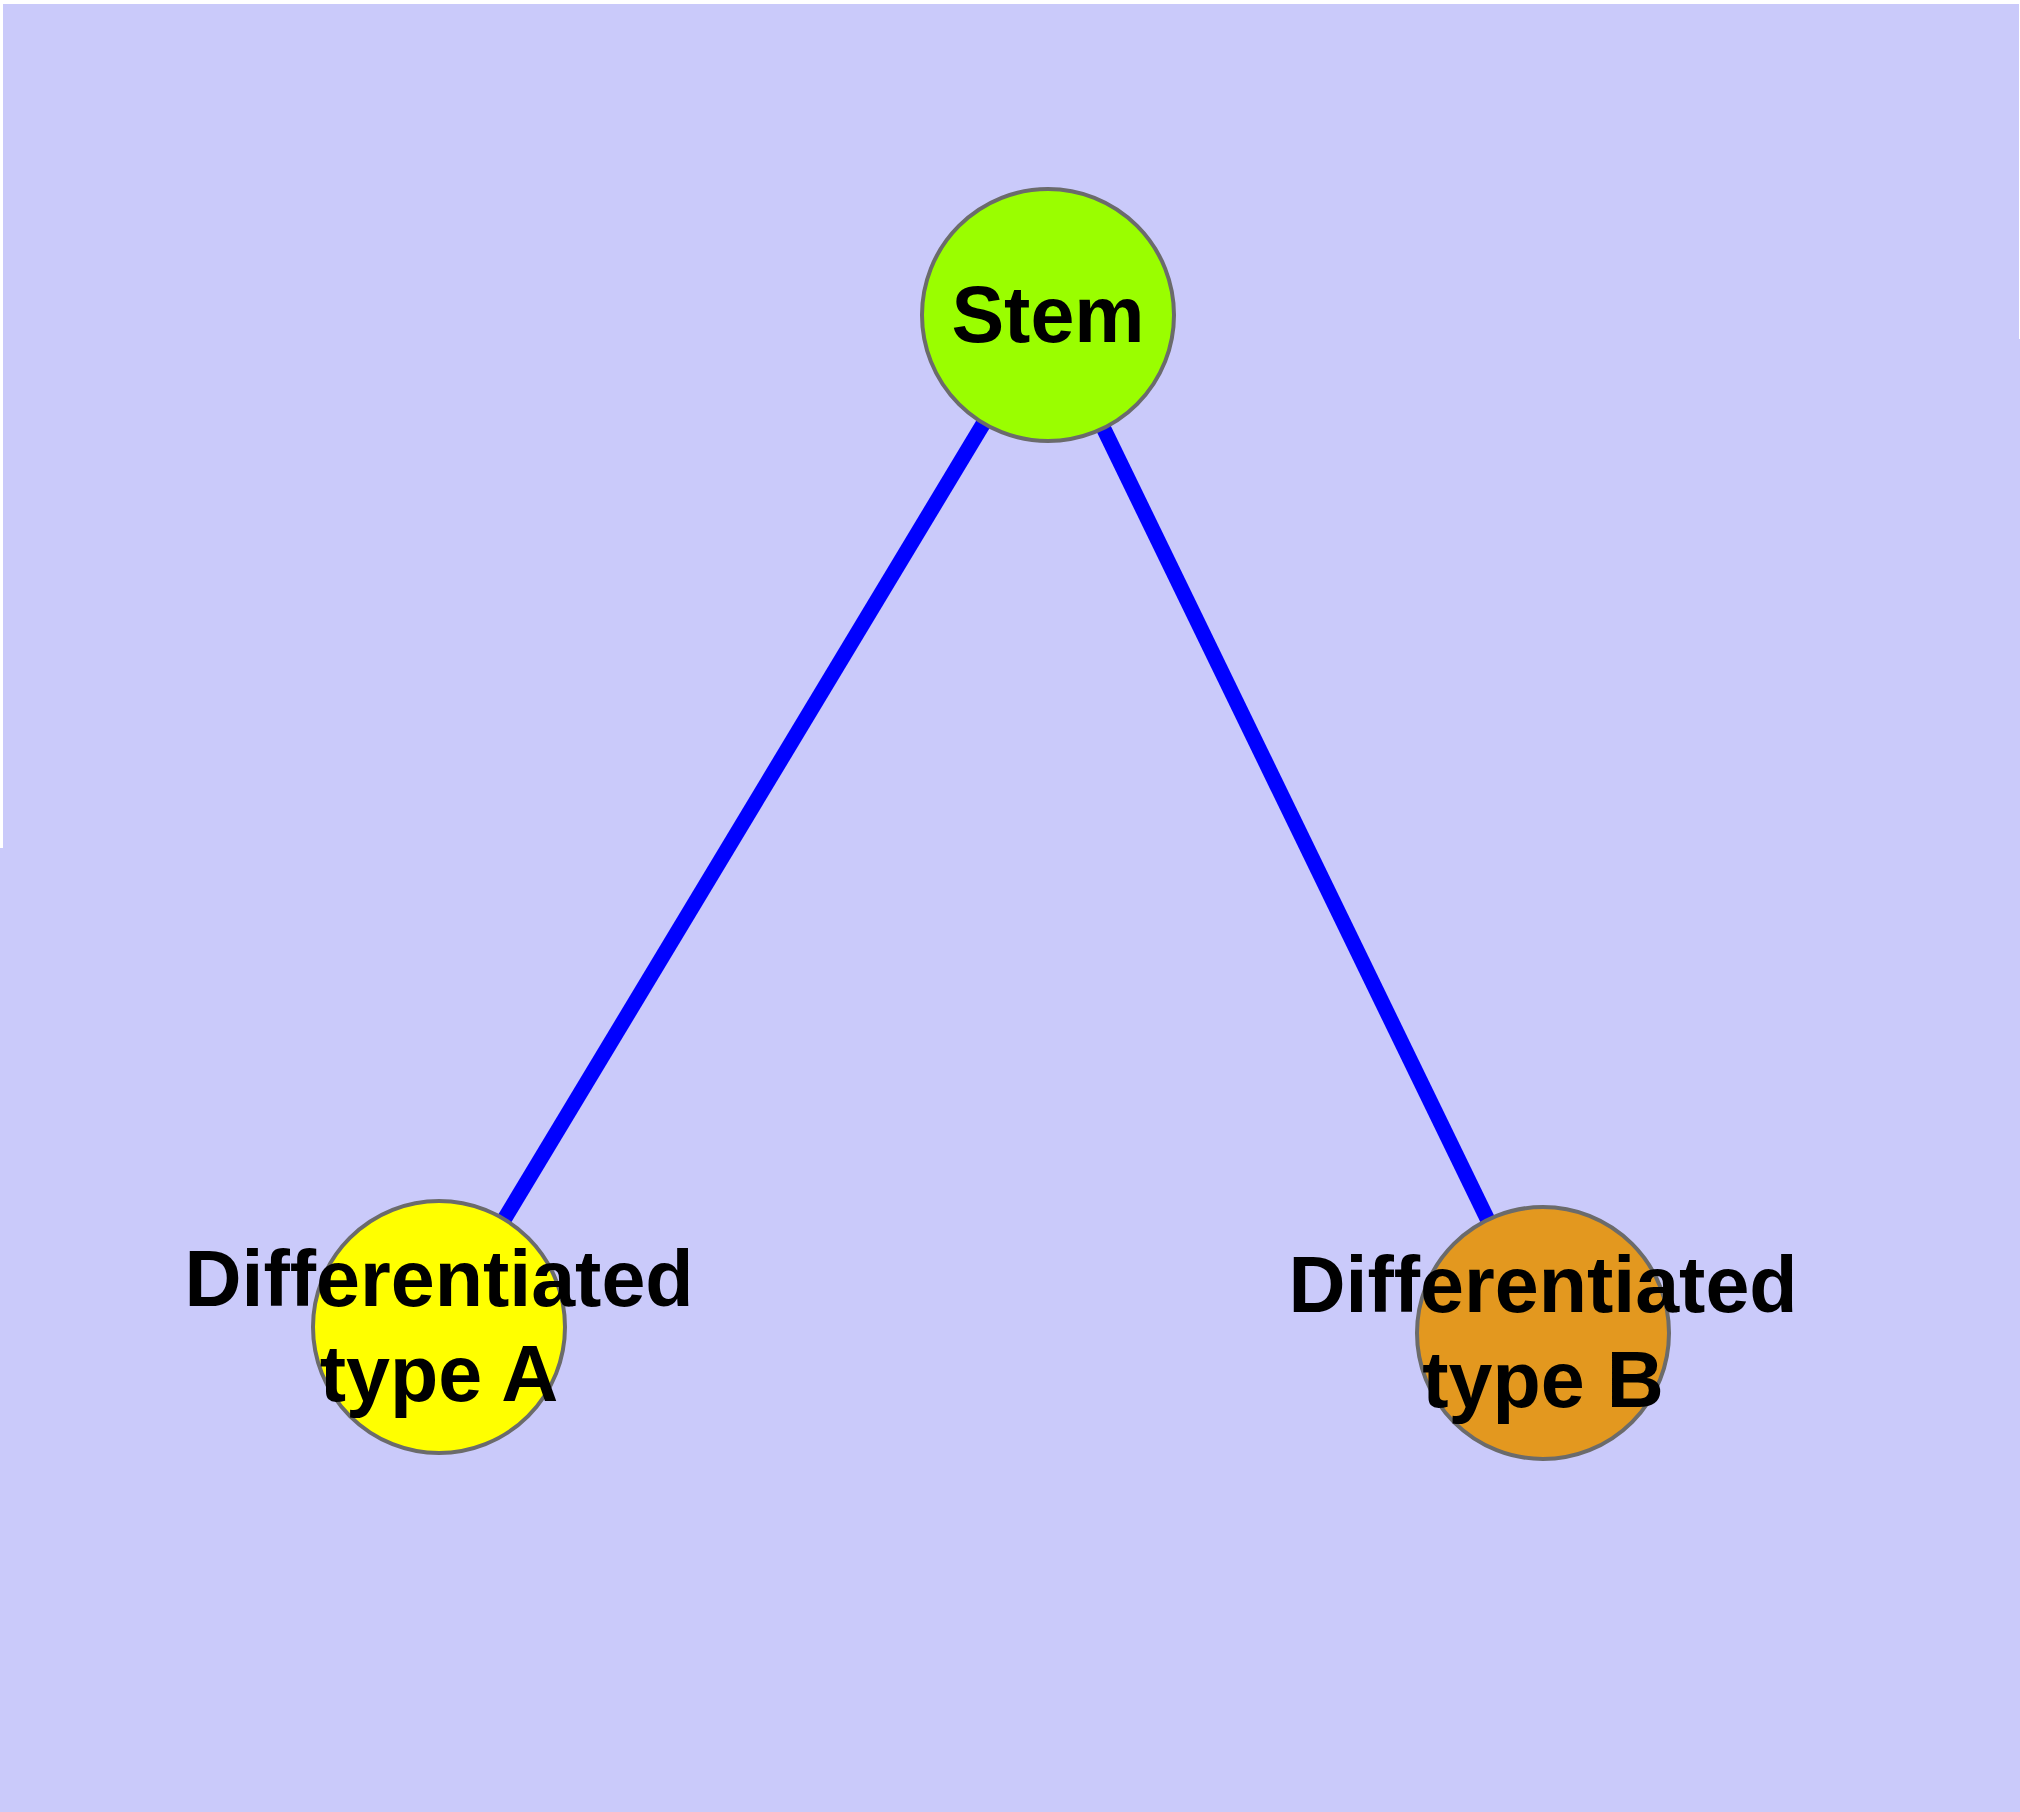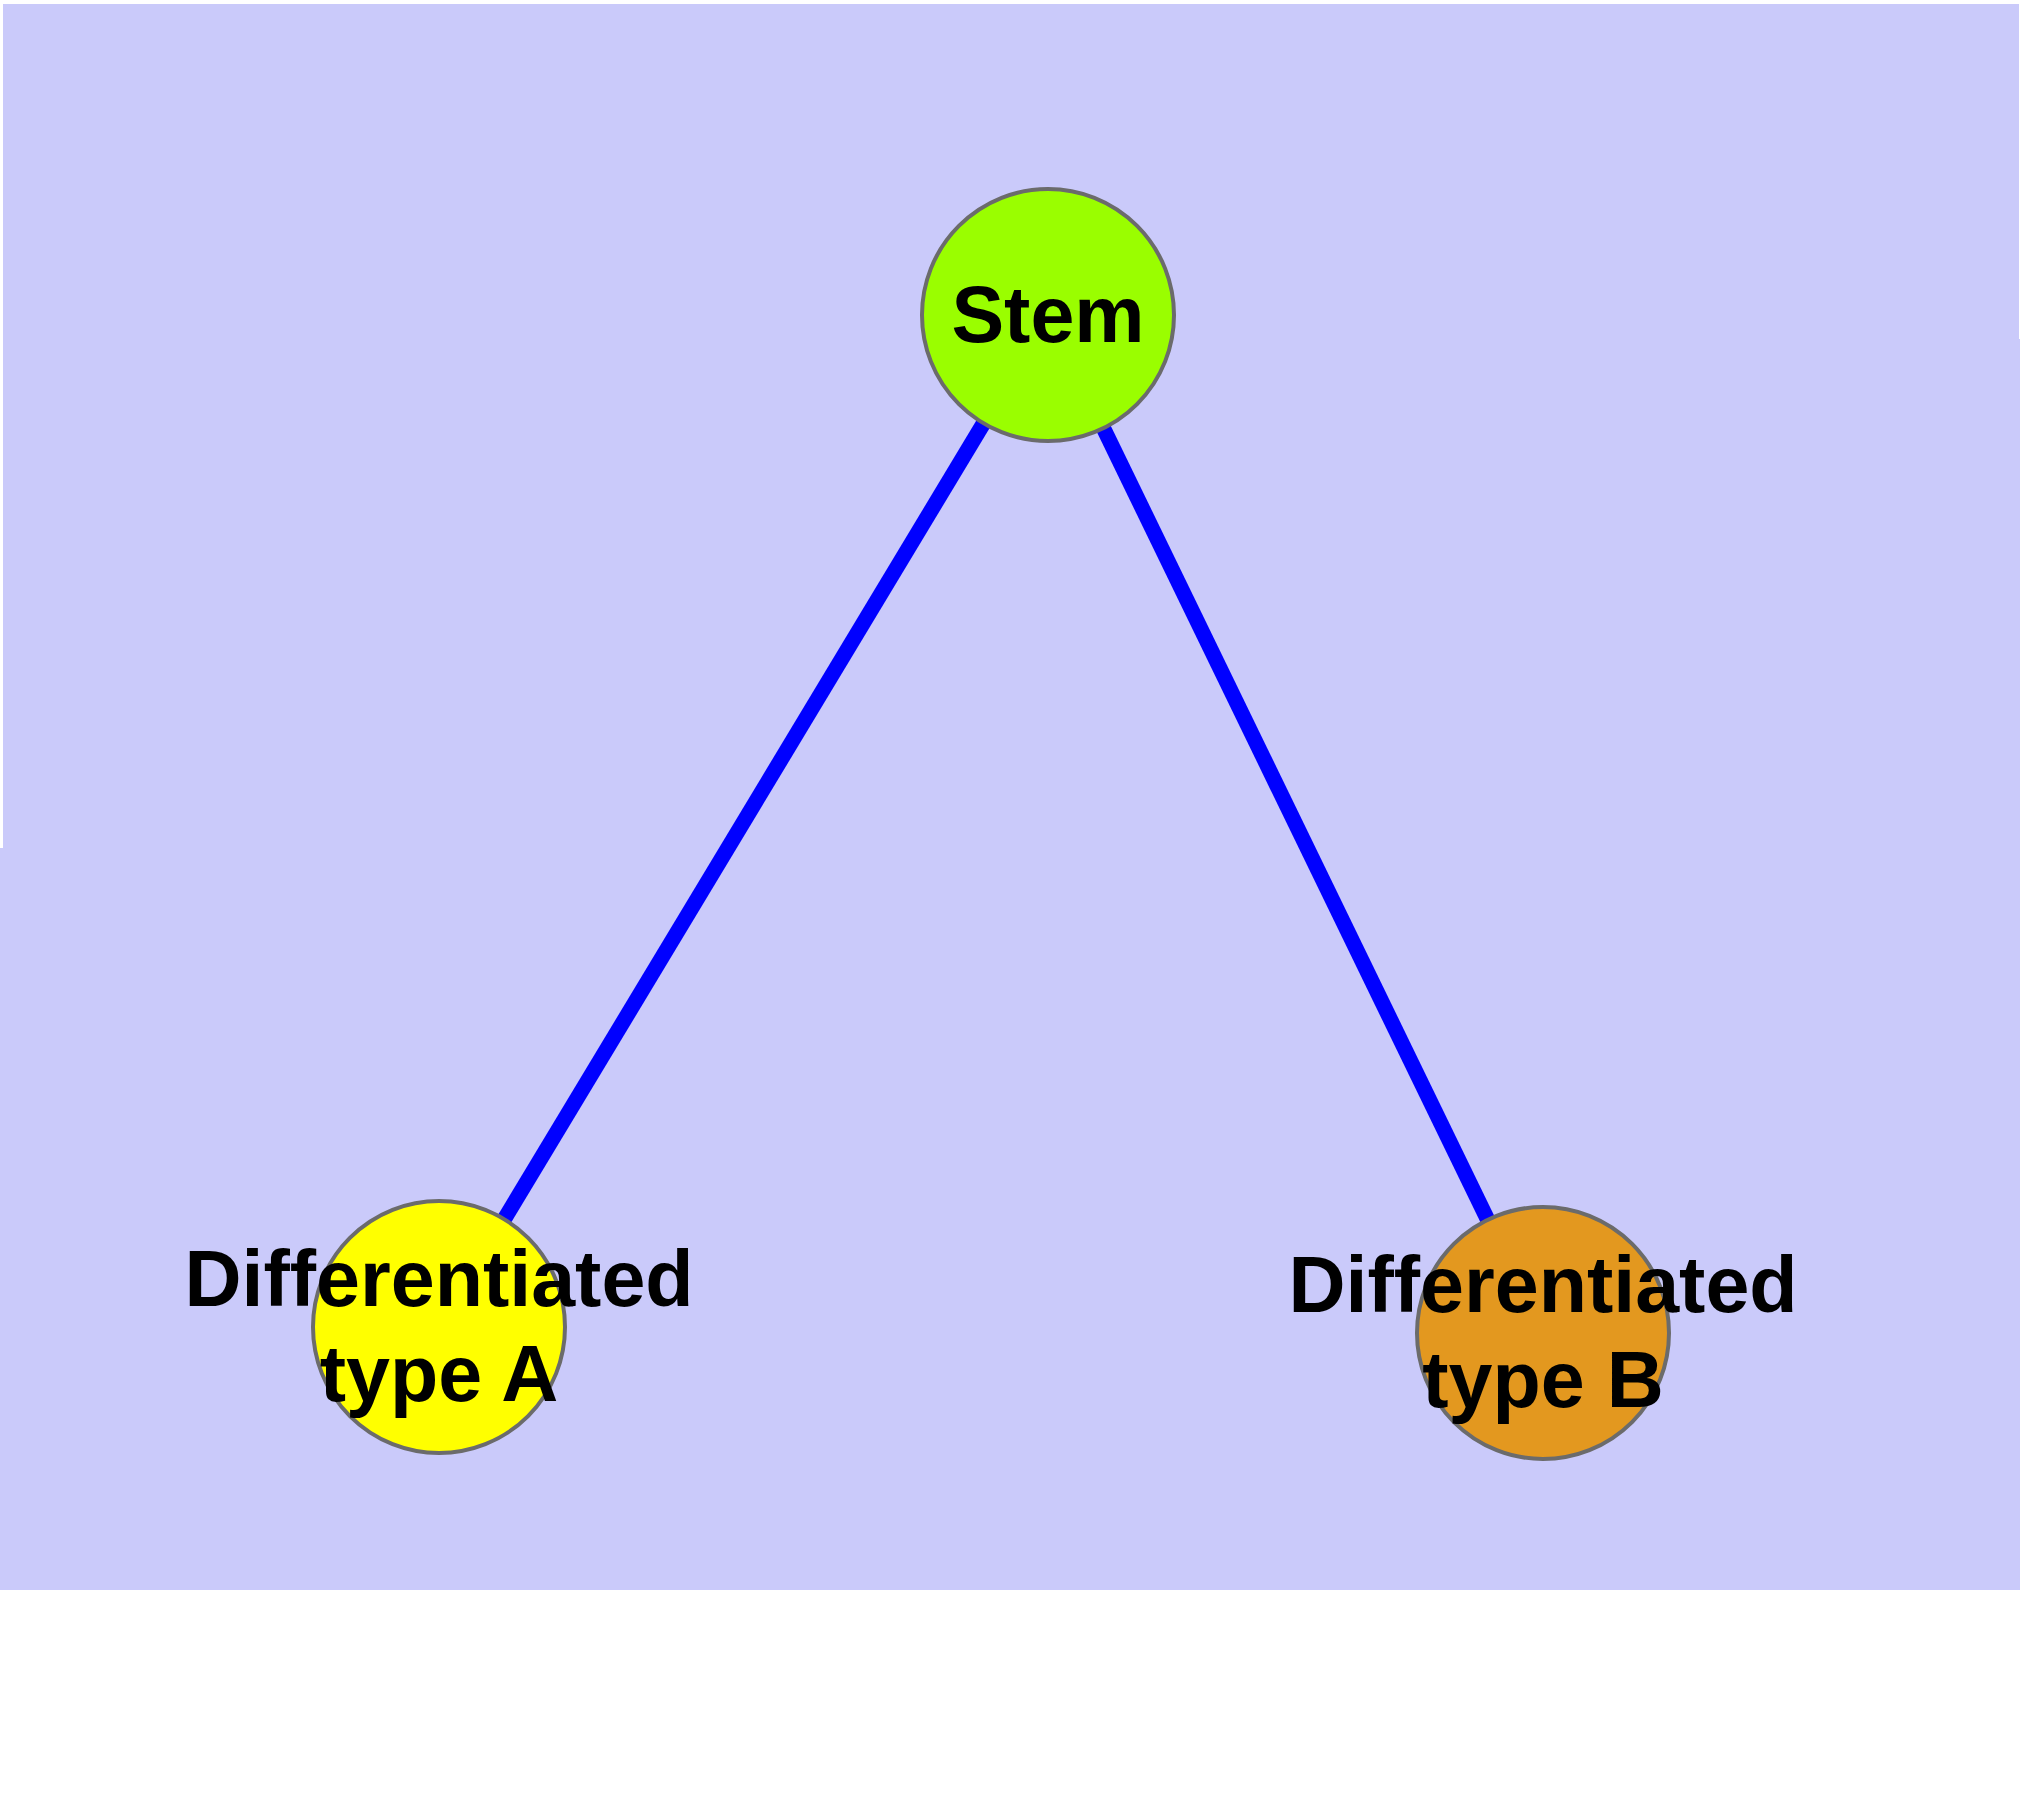--- a/index.html
+++ b/index.html
@@ -3,21 +3,21 @@
 <meta charset="utf-8">
 <style>
   html, body {
     margin: 0;
     padding: 0;
     background: #ffffff;
   }
   #stage {
     position: relative;
     width: 2021px;
-    height: 1590px;
+    height: 1812px;
     background: #ffffff;
     overflow: hidden;
     font-family: "Liberation Sans", "DejaVu Sans", sans-serif;
   }
   #plot-bg {
     position: absolute;
     left: 0;
     top: 4.2px;
     right: 0;
     bottom: 0;

